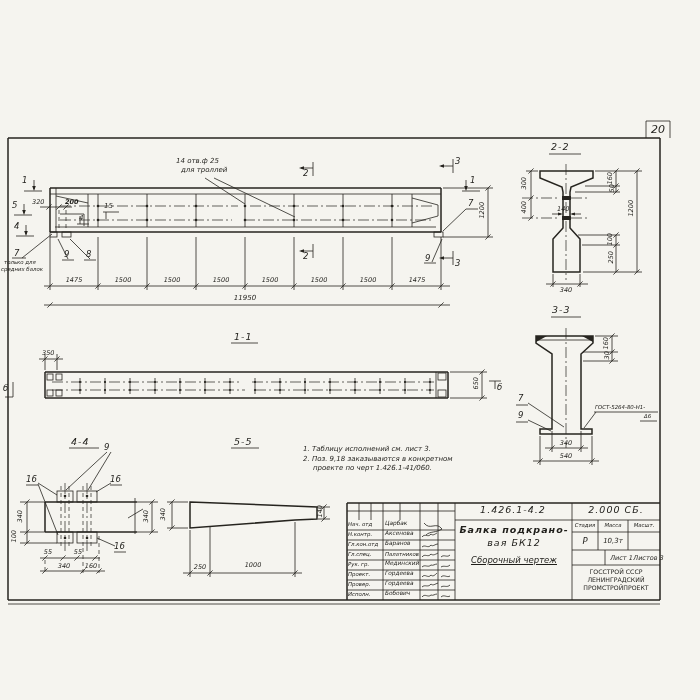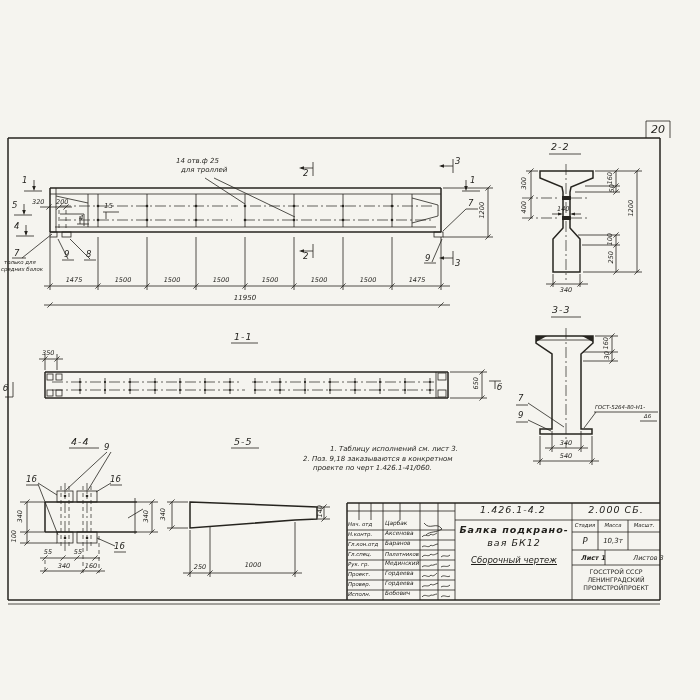--- a/index.html
+++ b/index.html
@@ -432,21 +432,21 @@
       <line x1="389.4" y1="288.6" x2="394.6" y2="283.4" class="k"></line>
       <line x1="438.4" y1="288.6" x2="443.6" y2="283.4" class="k"></line>
     </svg>
 
   <span class="l s10 c" style="left:646px;top:124px;width:24px;">20</span>
 
   <span class="l s8" style="left:22px;top:176px;">1</span>
   <span class="l s8" style="left:12px;top:201px;">5</span>
   <span class="l s8" style="left:14px;top:222px;">4</span>
   <span class="l s6" style="left:32px;top:199px;">320</span>
-  <span class="l s6" style="left:56px;top:199px;">200</span>
+  <span class="l s6" style="left:65px;top:199px;font-weight:bold;">200</span>
   <span class="l s7" style="left:104px;top:203px;">15</span>
   <span class="l s7" style="left:79px;top:215px;">4</span>
   <span class="l s8" style="left:14px;top:249px;">7</span>
   <span class="l s5" style="left:4px;top:260px;">только для</span>
   <span class="l s5" style="left:1px;top:267px;">средних балок</span>
   <span class="l s8" style="left:64px;top:250px;">9</span>
   <span class="l s8" style="left:86px;top:250px;">8</span>
   <span class="l s7" style="left:176px;top:158px;">14 отв.ф 25</span>
   <span class="l s7" style="left:181px;top:167px;">для троллей</span>
   <span class="l s8" style="left:303px;top:169px;">2</span>
@@ -506,35 +506,35 @@
   <span class="l s6 c" style="left:49px;top:563px;width:30px;">340</span>
   <span class="l s6 c" style="left:81px;top:563px;width:20px;">160</span>
   <span class="l s6 c v" style="left:131px;top:513px;width:30px;">340</span>
 
   <span class="l s9" style="left:234px;top:437px;">5-5</span>
   <span class="l s6 c v" style="left:148px;top:511px;width:30px;">340</span>
   <span class="l s6 c v" style="left:305px;top:508px;width:30px;">140</span>
   <span class="l s6 c" style="left:186px;top:564px;width:28px;">250</span>
   <span class="l s6 c" style="left:238px;top:562px;width:30px;">1000</span>
 
-  <span class="l s7" style="left:303px;top:446px;margin-left:27px;">1. Таблицу исполнений см. лист 3.</span>
+  <span class="l s7" style="left:303px;top:446px;">1. Таблицу исполнений см. лист 3.</span>
   <span class="l s7" style="left:303px;top:456px;">2. Поз. 9,18 заказываются в конкретном</span>
   <span class="l s7" style="left:313px;top:465px;">проекте по черт 1.426.1-41/060.</span>
 
   <span class="l s9 c" style="left:458px;top:505px;width:110px;">1.426.1-4.2</span>
   <span class="l s9 c" style="left:574px;top:505px;width:84px;">2.000 СБ.</span>
   <span class="l s9 c" style="left:457px;top:525px;width:114px;font-weight:bold;">Балка подкрано-</span>
   <span class="l s9 c" style="left:457px;top:538px;width:114px;">вая БК12</span>
   <span class="l s8 c" style="left:457px;top:556px;width:114px;text-decoration:underline;">Сборочный чертеж</span>
   <span class="l s5 c" style="left:572px;top:523px;width:26px;">Стадия</span>
   <span class="l s5 c" style="left:598px;top:523px;width:30px;">Масса</span>
   <span class="l s5 c" style="left:628px;top:523px;width:32px;">Масшт.</span>
   <span class="l s8 c" style="left:572px;top:537px;width:26px;">Р</span>
   <span class="l s7 c" style="left:598px;top:538px;width:30px;">10,3т</span>
-  <span class="l s6 c" style="left:568px;top:555px;width:51px;font-weight:bold;">Лист 1</span>
+  <span class="l s6 c" style="left:596px;top:555px;width:51px;">Лист 1</span>
   <span class="l s6 c" style="left:605px;top:555px;width:55px;padding-left:16px;">Листов 3</span>
   <span class="l up c" style="left:572px;top:569px;width:88px;">ГОССТРОЙ СССР</span>
   <span class="l up c" style="left:572px;top:577px;width:88px;">ЛЕНИНГРАДСКИЙ</span>
   <span class="l up c" style="left:572px;top:585px;width:88px;">ПРОМСТРОЙПРОЕКТ</span>
 
   <span class="l s5" style="left:348px;top:522px;">Нач. отд</span>
   <span class="l s55" style="left:385px;top:521px;">Царбак</span>
   <span class="l s5" style="left:348px;top:532px;">Н.контр.</span>
   <span class="l s55" style="left:385px;top:531px;">Аксенова</span>
   <span class="l s5" style="left:348px;top:542px;">Гл.кон.отд</span>

